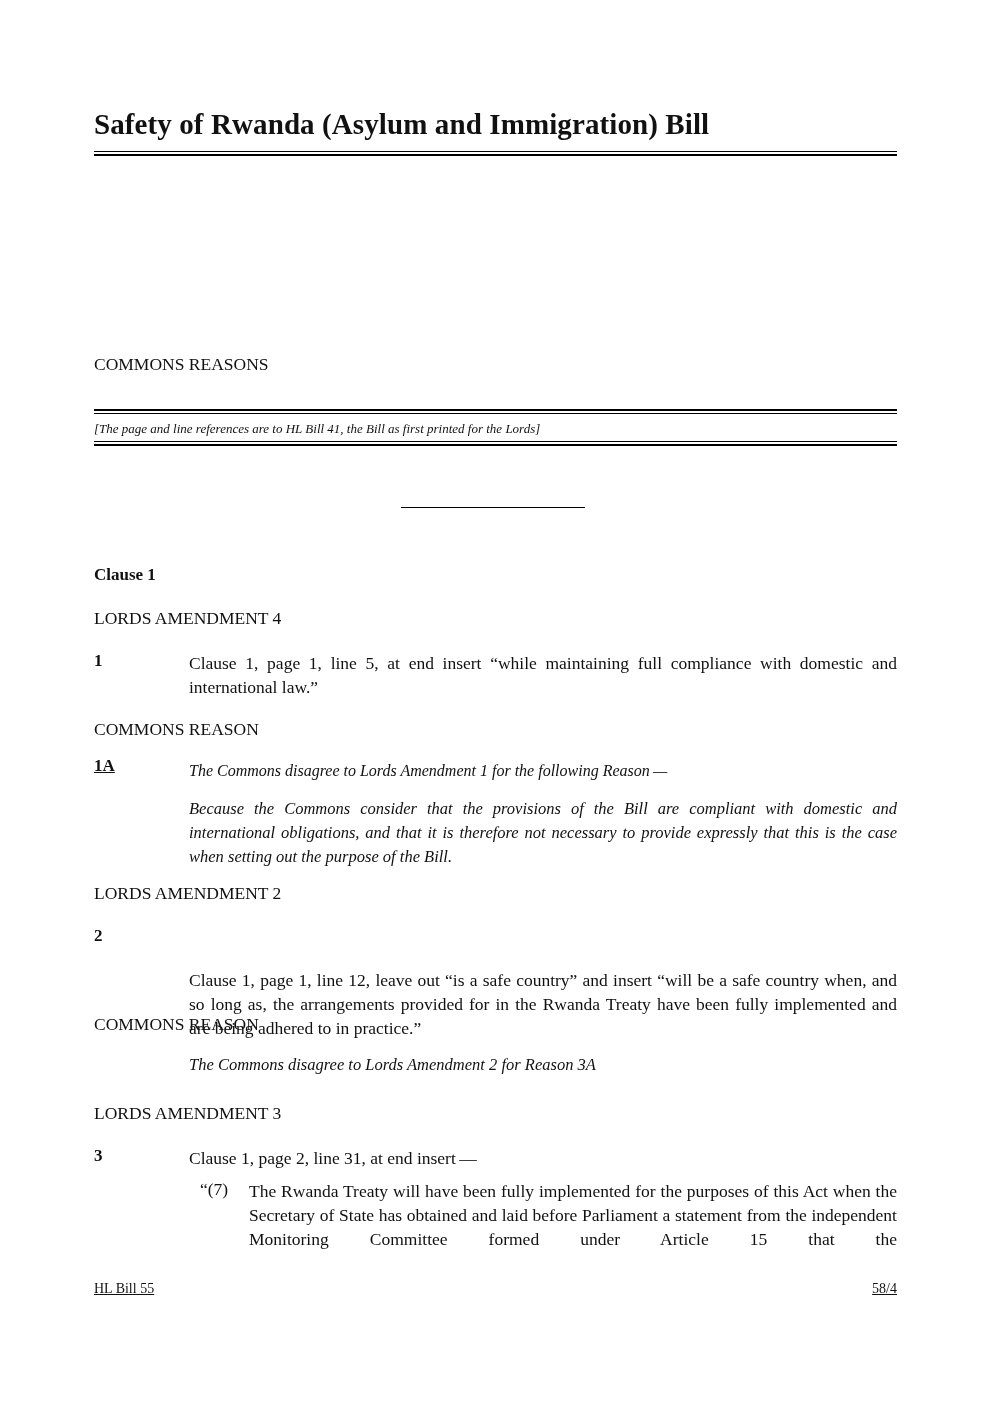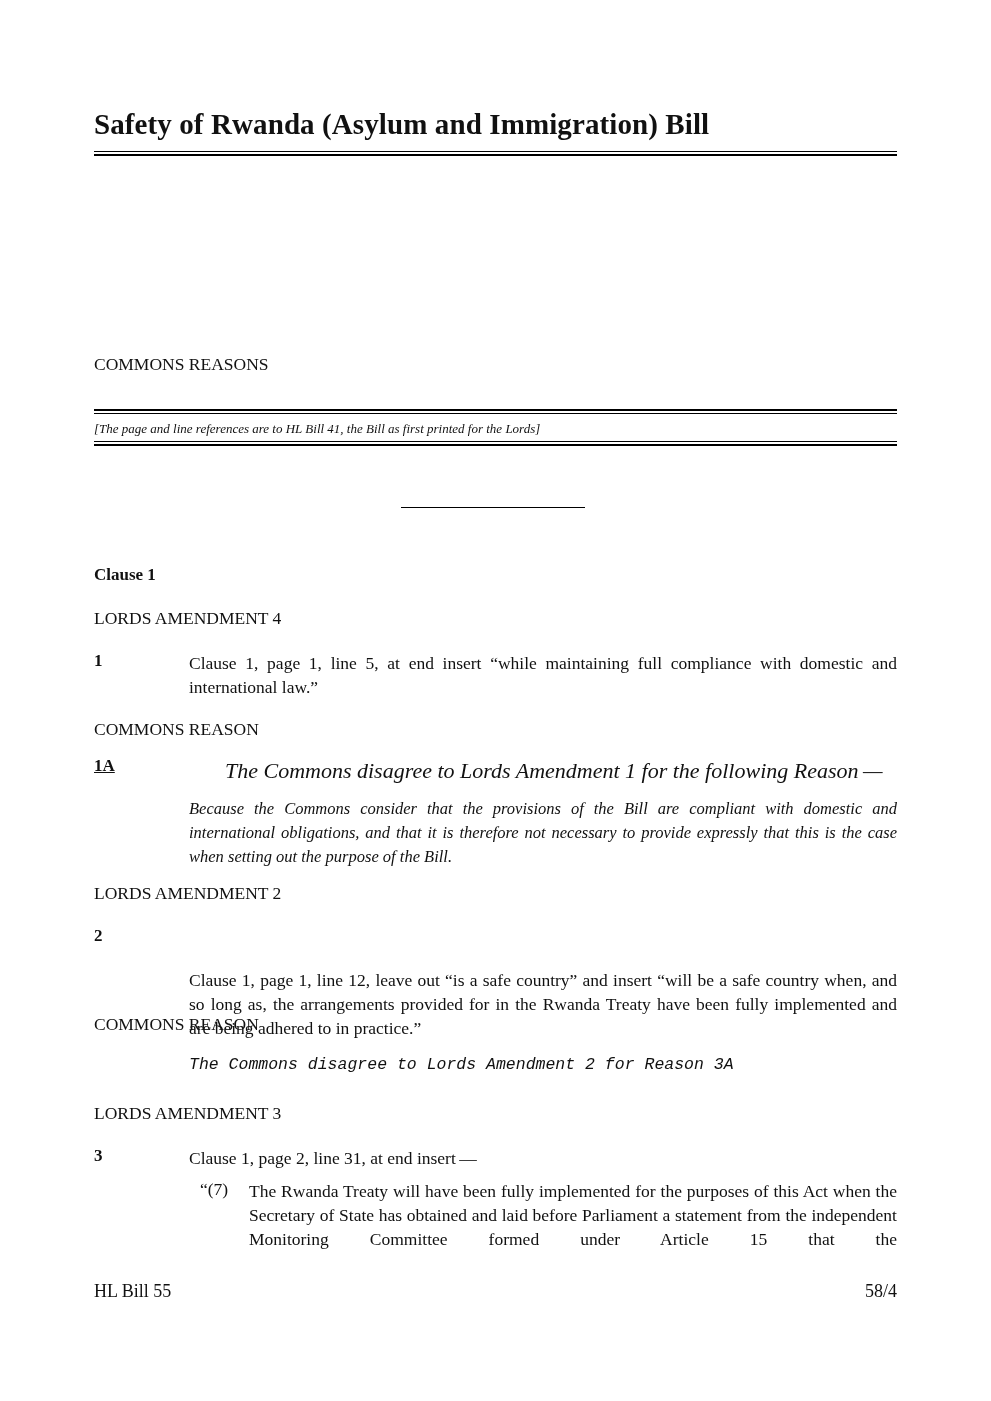--- a/index.html
+++ b/index.html
@@ -12,21 +12,21 @@
   .rule-thick { height: 2px; background: #000; }
   .center { left: 94px; width: 803px; }
   .heading { font-size: 17.5px; }
   .bold { font-weight: bold; }
   .italic { font-style: italic; }
   .body-text { font-size: 17.5px; line-height: 24px; text-align: justify; }
   .num { left: 94px; font-size: 17px; font-weight: bold; }
   .para { left: 189px; width: 708px; }
   .sub-label { left: 200px; font-size: 17.5px; }
   .sub-para { left: 249px; width: 648px; }
-  .footer { font-size: 18px; }
+  .footer { font-size: 14px; text-decoration: underline; }
 </style>
 </head>
 <body>
 
 <div class="abs title">Safety of Rwanda (Asylum and Immigration) Bill</div>
 <div class="abs rule-thin" style="left:94px; width:803px; top:151px;"></div>
 <div class="abs rule-thick" style="left:94px; width:803px; top:154px;"></div>
 
 <div class="abs center heading" style="top:354px;">COMMONS REASONS</div>
 
@@ -38,30 +38,30 @@
 
 <div class="abs rule-thin" style="left:401px; width:184px; top:507px;"></div>
 
 <div class="abs center heading bold" style="top:565px; font-size:17px;">Clause 1</div>
 
 <div class="abs center heading" style="top:608px;">LORDS AMENDMENT 4</div>
 <div class="abs num" style="top:651px;">1</div>
 <div class="abs para body-text" style="top:651px;">Clause 1, page 1, line 5, at end insert “while maintaining full compliance with domestic and international law.”</div>
 
 <div class="abs center heading" style="top:719px;">COMMONS REASON</div>
-<div class="abs para body-text italic" style="top:759px; font-size:22px;margin-left:36px;">The Commons disagree to Lords Amendment 1 for the following Reason —</div>
+<div class="abs para body-text italic" style="top:759px; font-size:16px;">The Commons disagree to Lords Amendment 1 for the following Reason —</div>
 <div class="abs num" style="top:756px;text-decoration:underline;">1A</div>
 <div class="abs para body-text italic" style="top:797px; font-size:16.5px;">Because the Commons consider that the provisions of the Bill are compliant with domestic and international obligations, and that it is therefore not necessary to provide expressly that this is the case when setting out the purpose of the Bill.</div>
 
 <div class="abs center heading" style="top:883px;">LORDS AMENDMENT 2</div>
 <div class="abs num" style="top:926px;">2</div>
 <div class="abs para body-text" style="top:968px;">Clause 1, page 1, line 12, leave out “is a safe country” and insert “will be a safe country when, and so long as, the arrangements provided for in the Rwanda Treaty have been fully implemented and are being adhered to in practice.”</div>
 
 <div class="abs center heading" style="top:1014px;">COMMONS REASON</div>
-<div class="abs para body-text italic" style="top:1053px; font-size:16.5px;font-family:Liberation Mono, monospace;">The Commons disagree to Lords Amendment 2 for Reason 3A</div>
+<div class="abs para body-text italic" style="top:1053px; font-size:16.5px;">The Commons disagree to Lords Amendment 2 for Reason 3A</div>
 
 <div class="abs center heading" style="top:1103px;">LORDS AMENDMENT 3</div>
 <div class="abs num" style="top:1146px;">3</div>
 <div class="abs para body-text" style="top:1146px;">Clause 1, page 2, line 31, at end insert —</div>
 <div class="abs sub-label" style="top:1179px;">“(7)</div>
 <div class="abs sub-para body-text" style="top:1179px; text-align-last: justify;">The Rwanda Treaty will have been fully implemented for the purposes of this Act when the Secretary of State has obtained and laid before Parliament a statement from the independent Monitoring Committee formed under Article 15 that the</div>
 
 <div class="abs footer" style="left:94px; top:1281px;">HL Bill 55</div>
 <div class="abs footer" style="right:94px; top:1281px;">58/4</div>
 

